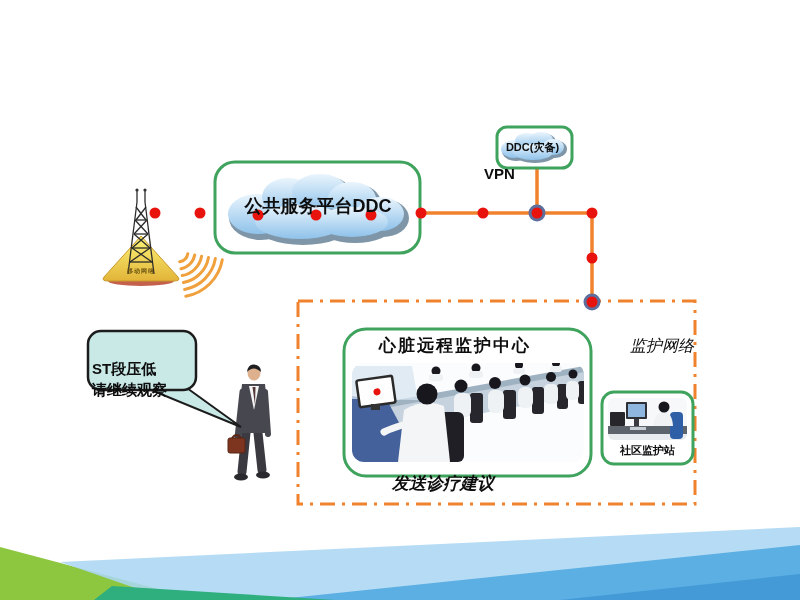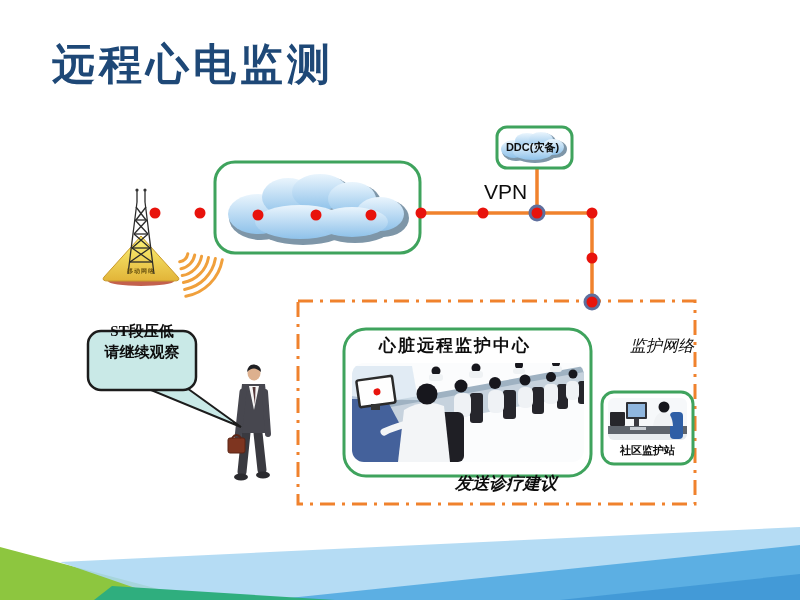--- a/index.html
+++ b/index.html
@@ -6,31 +6,31 @@
   .slide{position:relative;width:800px;height:600px;background:#fff;overflow:hidden;
          font-family:"Liberation Sans",sans-serif;}
   .slide svg{position:absolute;left:0;top:0;}
   .lbl{position:absolute;color:#0d0d0d;white-space:nowrap;}
   #title{left:52px;top:36px;font-family:"Liberation Serif",serif;font-weight:600;
          font-size:43px;color:#1E4877;letter-spacing:4px;}
   #platform-cloud-label{left:217px;top:194px;width:202px;text-align:center;
          font-weight:800;font-size:18px;}
   #backup-cloud-label{left:497px;top:140px;width:71px;text-align:center;
          font-weight:800;font-size:11px;}
-  #vpn-label{left:484px;top:180px;font-weight:400;font-size:21px;}
+  #vpn-label{left:484px;top:165px;font-weight:700;font-size:15px;}
   #monitoring-network-label{left:608px;top:336px;width:86px;text-align:right;
          font-style:italic;font-weight:400;font-size:16px;}
   #monitoring-center-label{left:358px;top:334px;width:226px;
          font-family:"Liberation Serif",serif;font-weight:600;font-size:17px;letter-spacing:2px;margin-left:21px;}
   #community-station-label{left:604px;top:443px;width:87px;text-align:center;
          font-weight:700;font-size:11px;}
-  #send-advice-label{left:392px;top:472px;width:165px;text-align:right;
+  #send-advice-label{left:392px;top:472px;width:165px;text-align:left;
          font-style:italic;font-weight:700;font-size:17px;}
-  #alert-bubble-text{left:92px;top:321px;width:100px;text-align:center;
-         font-weight:700;font-size:15px;line-height:21px;white-space:normal;font-family:Liberation Serif, serif;}
+  #alert-bubble-text{left:92px;top:358px;width:100px;text-align:left;
+         font-weight:700;font-size:15px;line-height:21px;white-space:normal;}
   #mobile-network-label{left:113px;top:267px;width:56px;text-align:center;
          font-weight:700;font-size:6px;color:#6B5310;letter-spacing:1px;}
 </style>
 </head>
 <body>
 
 <div class="slide">
 
   <svg width="800" height="600" viewBox="0 0 800 600">
     <defs>
@@ -236,21 +236,21 @@
       <circle cx="483" cy="213" r="5.5" fill="#E8130C"></circle>
       <circle cx="537" cy="213" r="8.5" fill="#5E6F9E"></circle>
       <circle cx="537" cy="213" r="5.5" fill="#E8130C"></circle>
       <circle cx="592" cy="213" r="5.5" fill="#E8130C"></circle>
       <circle cx="592" cy="258" r="5.5" fill="#E8130C"></circle>
       <circle cx="592" cy="302" r="8.5" fill="#5E6F9E"></circle>
       <circle cx="592" cy="302" r="5.5" fill="#E8130C"></circle>
     </g>
   </svg>
 
-  <div class="lbl" id="title">远程心电监测</div>
+  <div class="lbl" id="platform-cloud-label">公共服务平台DDC</div>
   <div class="lbl" id="backup-cloud-label">DDC(灾备)</div>
   <div class="lbl" id="vpn-label">VPN</div>
   <div class="lbl" id="mobile-network-label">移动网络</div>
   <div class="lbl" id="monitoring-center-label">心脏远程监护中心</div>
   <div class="lbl" id="monitoring-network-label">监护网络</div>
   <div class="lbl" id="community-station-label">社区监护站</div>
   <div class="lbl" id="send-advice-label">发送诊疗建议</div>
   <div class="lbl" id="alert-bubble-text">
     <span>ST段压低</span><br>
     <span>请继续观察</span>

